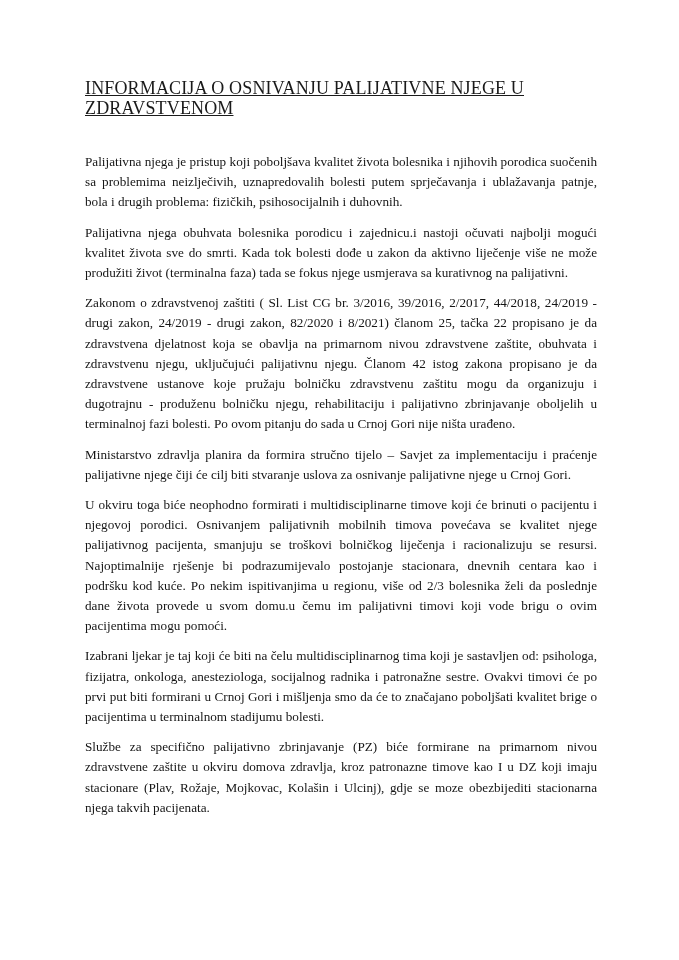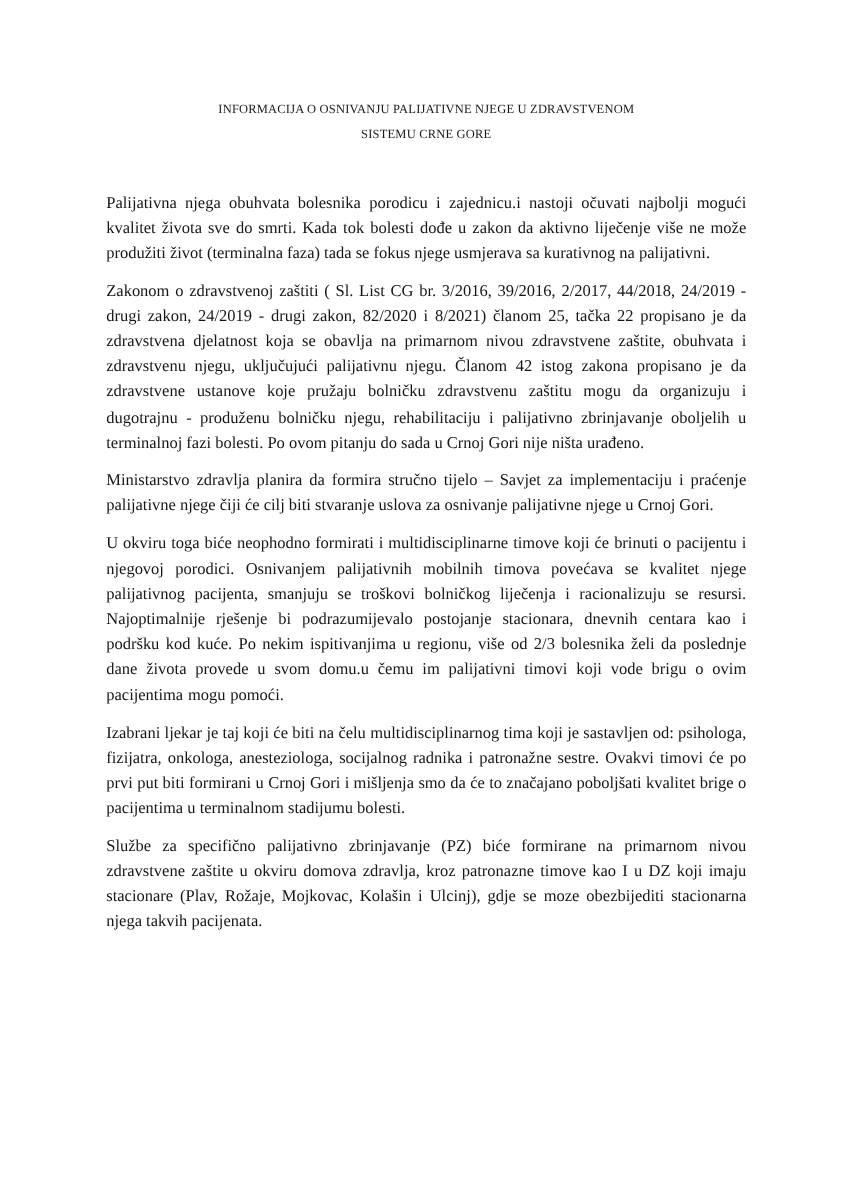--- a/index.html
+++ b/index.html
@@ -18,25 +18,26 @@
     position: relative;
     width: 679px;
     height: 960px;
     background: #ffffff;
   }
   .doc-title {
     position: absolute;
     left: 85px;
     top: 78px;
     width: 512px;
-    text-align: center;
-    font-size: 10px;
+    text-align: left;
+    font-size: 18px;
     line-height: 20px;
     letter-spacing: 0.15px;
     color: #1a1a1a;
+    text-decoration: underline;
   }
   .body-block {
     position: absolute;
     left: 85px;
     top: 152px;
     width: 512px;
   }
   p.para {
     margin: 0 0 10px 0;
     font-size: 13.2px;
@@ -54,24 +55,24 @@
     word-spacing: 0.55px;
   }
 </style>
 </head>
 <body>
 
 <div class="page">
 
   <div class="doc-title">
     <div>INFORMACIJA O OSNIVANJU PALIJATIVNE NJEGE U ZDRAVSTVENOM</div>
-    <div>SISTEMU CRNE GORE</div>
   </div>
 
   <div class="body-block">
+    <p class="para">Palijativna njega je pristup koji poboljšava kvalitet života bolesnika i njihovih porodica suočenih sa problemima neizlječivih, uznapredovalih bolesti putem sprječavanja i ublažavanja patnje, bola i drugih problema: fizičkih, psihosocijalnih i duhovnih.</p>
     <p class="para">Palijativna njega obuhvata bolesnika porodicu i zajednicu.i nastoji očuvati najbolji mogući kvalitet života sve do smrti. Kada tok bolesti dođe u zakon da aktivno liječenje više ne može produžiti život (terminalna faza) tada se fokus njege usmjerava sa kurativnog na palijativni.</p>
     <p class="para">Zakonom o zdravstvenoj zaštiti ( Sl. List CG br. 3/2016, 39/2016, 2/2017, 44/2018, 24/2019 - drugi zakon, 24/2019 - drugi zakon, 82/2020 i 8/2021) članom 25, tačka 22 propisano je da zdravstvena djelatnost koja se obavlja na primarnom nivou zdravstvene zaštite, obuhvata i zdravstvenu njegu, uključujući palijativnu njegu. Članom 42 istog zakona propisano je da zdravstvene ustanove koje pružaju bolničku zdravstvenu zaštitu mogu da organizuju i dugotrajnu - produženu bolničku njegu, rehabilitaciju i palijativno zbrinjavanje oboljelih u terminalnoj fazi bolesti. Po ovom pitanju do sada u Crnoj Gori nije ništa urađeno.</p>
     <p class="para">Ministarstvo zdravlja planira da formira stručno tijelo – Savjet za implementaciju i praćenje palijativne njege čiji će cilj biti stvaranje uslova za osnivanje palijativne njege u Crnoj Gori.</p>
     <p class="para loose">U okviru toga biće neophodno formirati i  multidisciplinarne timove koji će brinuti o pacijentu i njegovoj porodici. Osnivanjem palijativnih mobilnih timova povećava se kvalitet njege palijativnog pacijenta, smanjuju se troškovi bolničkog liječenja i racionalizuju se resursi. Najoptimalnije rješenje bi podrazumijevalo postojanje  stacionara, dnevnih centara kao i podršku kod kuće. Po nekim ispitivanjima u regionu, više od 2/3 bolesnika želi da poslednje dane života provede u svom domu.u čemu im palijativni timovi koji vode brigu o ovim pacijentima mogu pomoći.</p>
     <p class="para">Izabrani ljekar je taj koji će biti  na čelu multidisciplinarnog tima koji je sastavljen od: psihologa, fizijatra, onkologa, anesteziologa, socijalnog radnika i patronažne sestre. Ovakvi timovi će po prvi put biti formirani u Crnoj Gori i mišljenja smo da će to značajano poboljšati kvalitet brige o pacijentima u terminalnom stadijumu bolesti.</p>
     <p class="para">Službe za specifično palijativno zbrinjavanje (PZ) biće formirane na primarnom nivou zdravstvene zaštite u okviru domova zdravlja, kroz patronazne timove kao I u DZ koji imaju stacionare (Plav, Rožaje, Mojkovac, Kolašin i Ulcinj), gdje se moze obezbijediti stacionarna njega takvih pacijenata.</p>
   </div>
 
 </div>
 

